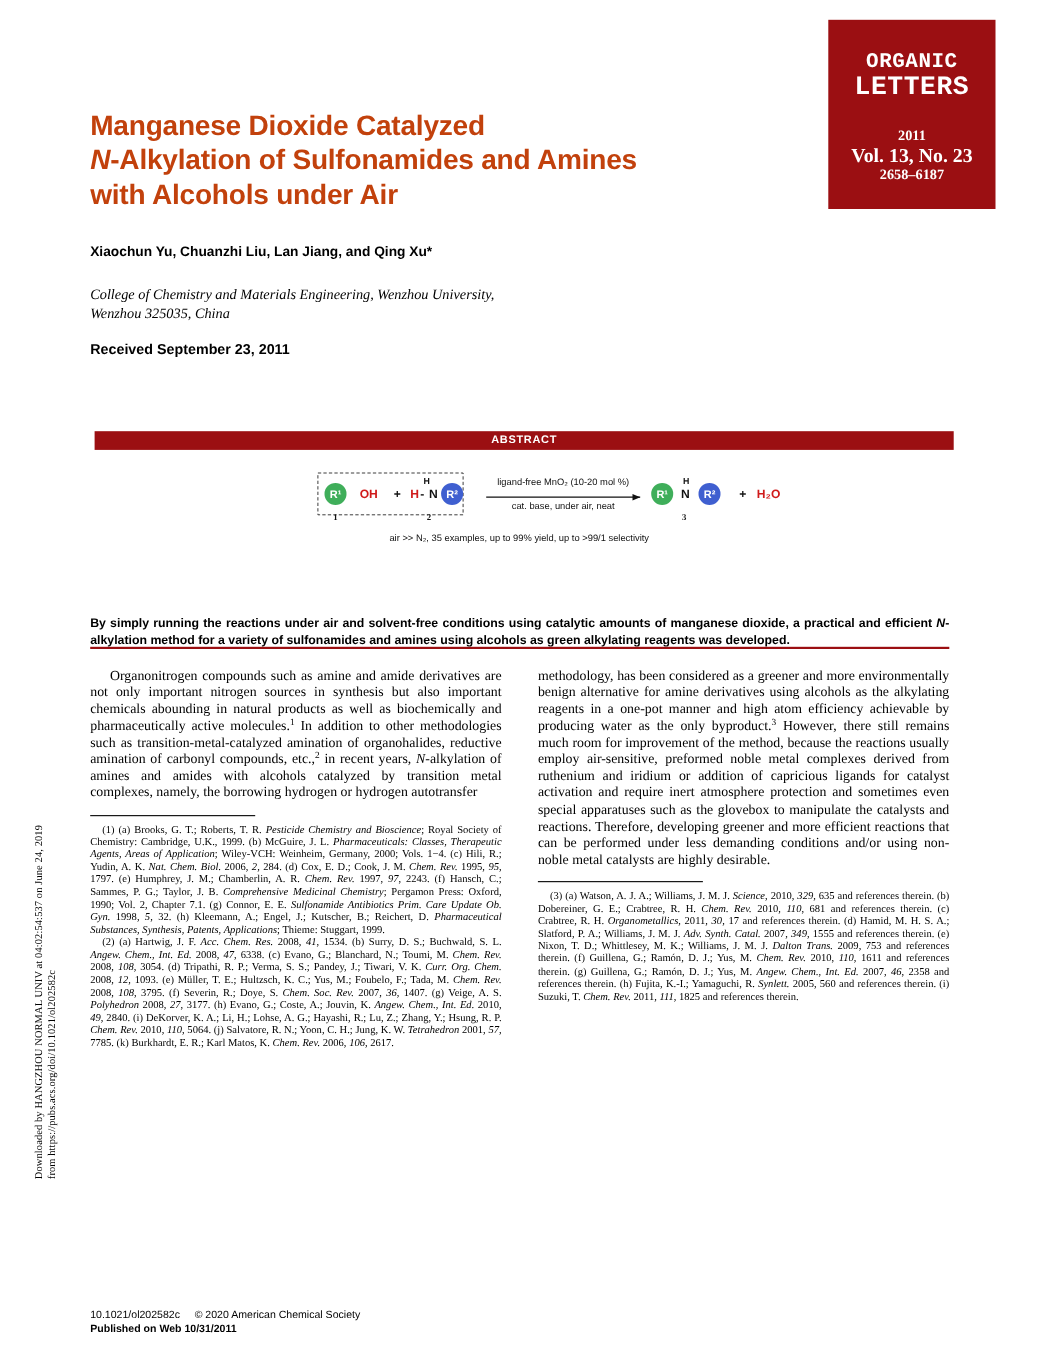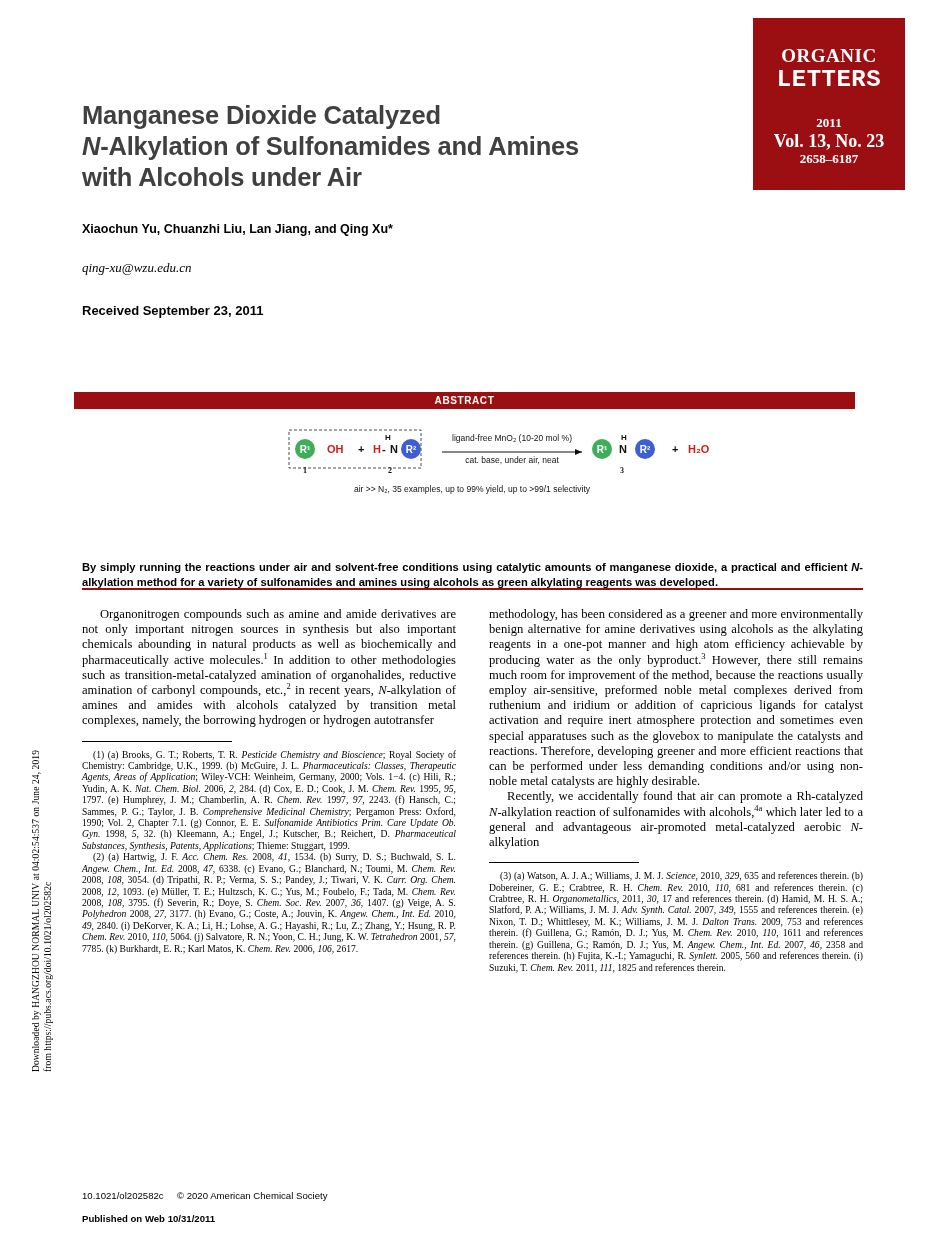--- a/index.html
+++ b/index.html
@@ -37,21 +37,21 @@
     right: 38px;
     top: 18px;
     width: 152px;
     height: 172px;
     background: #9b0f12;
     color: #ffffff;
     text-align: center;
     padding-top: 26px;
   }
   .journal-title1 {
-    font-family: Liberation Serif, serif;
+    font-family: Liberation Mono, monospace;
     font-weight: bold;
     font-size: 19px;
     letter-spacing: 0.5px;
     line-height: 24px;
   }
   .journal-title2 {
     font-family: Liberation Mono, monospace;
     font-weight: bold;
     font-size: 24px;
     letter-spacing: 0.5px;
@@ -83,21 +83,21 @@
     left: 82px;
     top: 100px;
     width: 600px;
   }
   .paper-title {
     font-family: "Liberation Sans", sans-serif;
     font-weight: bold;
     font-size: 25.5px;
     line-height: 31px;
     letter-spacing: -0.2px;
-    color: #404040;
+    color: #c2410c;
     margin: 0 0 28px 0;
   }
   .paper-title i { font-style: italic; }
 
   .authors {
     font-family: "Liberation Sans", sans-serif;
     font-weight: bold;
     font-size: 12.5px;
     line-height: 16px;
     margin-bottom: 22px;
@@ -119,21 +119,21 @@
   .received {
     font-family: "Liberation Sans", sans-serif;
     font-weight: bold;
     font-size: 13px;
     line-height: 14px;
   }
 
   
   .abstract-bar {
     position: absolute;
-    left: 74px;
+    left: 86px;
     top: 392px;
     width: 781px;
     height: 17px;
     background: #9b0f12;
     color: #ffffff;
     font-family: "Liberation Sans", sans-serif;
     font-weight: bold;
     font-size: 10px;
     letter-spacing: 0.6px;
     text-align: center;
@@ -208,21 +208,21 @@
   .footer {
     position: absolute;
     left: 82px;
     top: 1189px;
     width: 500px;
     font-family: "Liberation Sans", sans-serif;
     font-size: 9.6px;
     line-height: 13px;
   }
   .footer .doi-line { font-family: "Liberation Sans", sans-serif; font-size: 9.6px; }
-  .footer .pub-line { font-weight: bold; font-size: 9.6px; margin-top: 10px; }
+  .footer .pub-line { font-weight: bold; font-size: 9.6px; margin-top: 0; }
 
   
   .scheme-svg { display: block; }
 </style>
 </head>
 <body>
 
 <div class="side-text">
   <div>Downloaded by HANGZHOU NORMAL UNIV at 04:02:54:537 on June 24, 2019</div>
   <div>from https://pubs.acs.org/doi/10.1021/ol202582c</div>
@@ -236,21 +236,24 @@
   <div class="journal-pages">2658–6187</div>
 </div>
 
 <div class="header">
   <h1 class="paper-title">
     <span>Manganese Dioxide Catalyzed</span><br>
     <i>N</i><span>-Alkylation of Sulfonamides and Amines</span><br>
     <span>with Alcohols under Air</span>
   </h1>
   <div class="authors">Xiaochun Yu, Chuanzhi Liu, Lan Jiang, and Qing Xu*</div>
-  <div class="email">qing-xu@wzu.edu.cn</div>
+  <div class="affiliation">
+    <span>College of Chemistry and Materials Engineering, Wenzhou University,</span><br>
+    <span>Wenzhou 325035, China</span>
+  </div>
   <div class="received">Received September 23, 2011</div>
 </div>
 
 <div class="abstract-bar">ABSTRACT</div>
 
 <div class="scheme-area">
   <svg class="scheme-svg" width="781" height="95" viewBox="0 0 781 95" xmlns="http://www.w3.org/2000/svg">
 
     <rect x="207" y="10" width="132" height="38" fill="none" stroke="#222" stroke-width="0.8" stroke-dasharray="3,2"></rect>
 
@@ -303,21 +306,20 @@
   <div class="notes-rule"></div>
 
   <div class="refs">
     <p>(1) (a) Brooks, G. T.; Roberts, T. R. <i>Pesticide Chemistry and Bioscience</i>; Royal Society of Chemistry: Cambridge, U.K., 1999. (b) McGuire, J. L. <i>Pharmaceuticals: Classes, Therapeutic Agents, Areas of Application</i>; Wiley-VCH: Weinheim, Germany, 2000; Vols. 1−4. (c) Hili, R.; Yudin, A. K. <i>Nat. Chem. Biol.</i> <b>2006</b>, <i>2</i>, 284. (d) Cox, E. D.; Cook, J. M. <i>Chem. Rev.</i> <b>1995</b>, <i>95</i>, 1797. (e) Humphrey, J. M.; Chamberlin, A. R. <i>Chem. Rev.</i> <b>1997</b>, <i>97</i>, 2243. (f) Hansch, C.; Sammes, P. G.; Taylor, J. B. <i>Comprehensive Medicinal Chemistry</i>; Pergamon Press: Oxford, 1990; Vol. 2, Chapter 7.1. (g) Connor, E. E. <i>Sulfonamide Antibiotics Prim. Care Update Ob. Gyn.</i> <b>1998</b>, <i>5</i>, 32. (h) Kleemann, A.; Engel, J.; Kutscher, B.; Reichert, D. <i>Pharmaceutical Substances, Synthesis, Patents, Applications</i>; Thieme: Stuggart, 1999.</p>
     <p>(2) (a) Hartwig, J. F. <i>Acc. Chem. Res.</i> <b>2008</b>, <i>41</i>, 1534. (b) Surry, D. S.; Buchwald, S. L. <i>Angew. Chem., Int. Ed.</i> <b>2008</b>, <i>47</i>, 6338. (c) Evano, G.; Blanchard, N.; Toumi, M. <i>Chem. Rev.</i> <b>2008</b>, <i>108</i>, 3054. (d) Tripathi, R. P.; Verma, S. S.; Pandey, J.; Tiwari, V. K. <i>Curr. Org. Chem.</i> <b>2008</b>, <i>12</i>, 1093. (e) Müller, T. E.; Hultzsch, K. C.; Yus, M.; Foubelo, F.; Tada, M. <i>Chem. Rev.</i> <b>2008</b>, <i>108</i>, 3795. (f) Severin, R.; Doye, S. <i>Chem. Soc. Rev.</i> <b>2007</b>, <i>36</i>, 1407. (g) Veige, A. S. <i>Polyhedron</i> <b>2008</b>, <i>27</i>, 3177. (h) Evano, G.; Coste, A.; Jouvin, K. <i>Angew. Chem., Int. Ed.</i> <b>2010</b>, <i>49</i>, 2840. (i) DeKorver, K. A.; Li, H.; Lohse, A. G.; Hayashi, R.; Lu, Z.; Zhang, Y.; Hsung, R. P. <i>Chem. Rev.</i> <b>2010</b>, <i>110</i>, 5064. (j) Salvatore, R. N.; Yoon, C. H.; Jung, K. W. <i>Tetrahedron</i> <b>2001</b>, <i>57</i>, 7785. (k) Burkhardt, E. R.; Karl Matos, K. <i>Chem. Rev.</i> <b>2006</b>, <i>106</i>, 2617.</p>
   </div>
 </div>
 
 <div class="col col-right">
   <p class="noindent">methodology, has been considered as a greener and more environmentally benign alternative for amine derivatives using alcohols as the alkylating reagents in a one-pot manner and high atom efficiency achievable by producing water as the only byproduct.<sup>3</sup> However, there still remains much room for improvement of the method, because the reactions usually employ air-sensitive, preformed noble metal complexes derived from ruthenium and iridium or addition of capricious ligands for catalyst activation and require inert atmosphere protection and sometimes even special apparatuses such as the glovebox to manipulate the catalysts and reactions. Therefore, developing greener and more efficient reactions that can be performed under less demanding conditions and/or using non-noble metal catalysts are highly desirable.</p>
-  <p>Recently, we accidentally found that air can promote a Rh-catalyzed <i>N</i>-alkylation reaction of sulfonamides with alcohols,<sup>4a</sup> which later led to a general and advantageous air-promoted metal-catalyzed aerobic <i>N</i>-alkylation</p>
 
   <div class="notes-rule"></div>
 
   <div class="refs">
     <p>(3) (a) Watson, A. J. A.; Williams, J. M. J. <i>Science</i>, <b>2010</b>, <i>329</i>, 635 and references therein. (b) Dobereiner, G. E.; Crabtree, R. H. <i>Chem. Rev.</i> <b>2010</b>, <i>110</i>, 681 and references therein. (c) Crabtree, R. H. <i>Organometallics</i>, <b>2011</b>, <i>30</i>, 17 and references therein. (d) Hamid, M. H. S. A.; Slatford, P. A.; Williams, J. M. J. <i>Adv. Synth. Catal.</i> <b>2007</b>, <i>349</i>, 1555 and references therein. (e) Nixon, T. D.; Whittlesey, M. K.; Williams, J. M. J. <i>Dalton Trans.</i> <b>2009</b>, 753 and references therein. (f) Guillena, G.; Ramón, D. J.; Yus, M. <i>Chem. Rev.</i> <b>2010</b>, <i>110</i>, 1611 and references therein. (g) Guillena, G.; Ramón, D. J.; Yus, M. <i>Angew. Chem., Int. Ed.</i> <b>2007</b>, <i>46</i>, 2358 and references therein. (h) Fujita, K.-I.; Yamaguchi, R. <i>Synlett.</i> <b>2005</b>, 560 and references therein. (i) Suzuki, T. <i>Chem. Rev.</i> <b>2011</b>, <i>111</i>, 1825 and references therein.</p>
   </div>
 </div>
 
 <div class="footer">
   <div class="doi-line">

